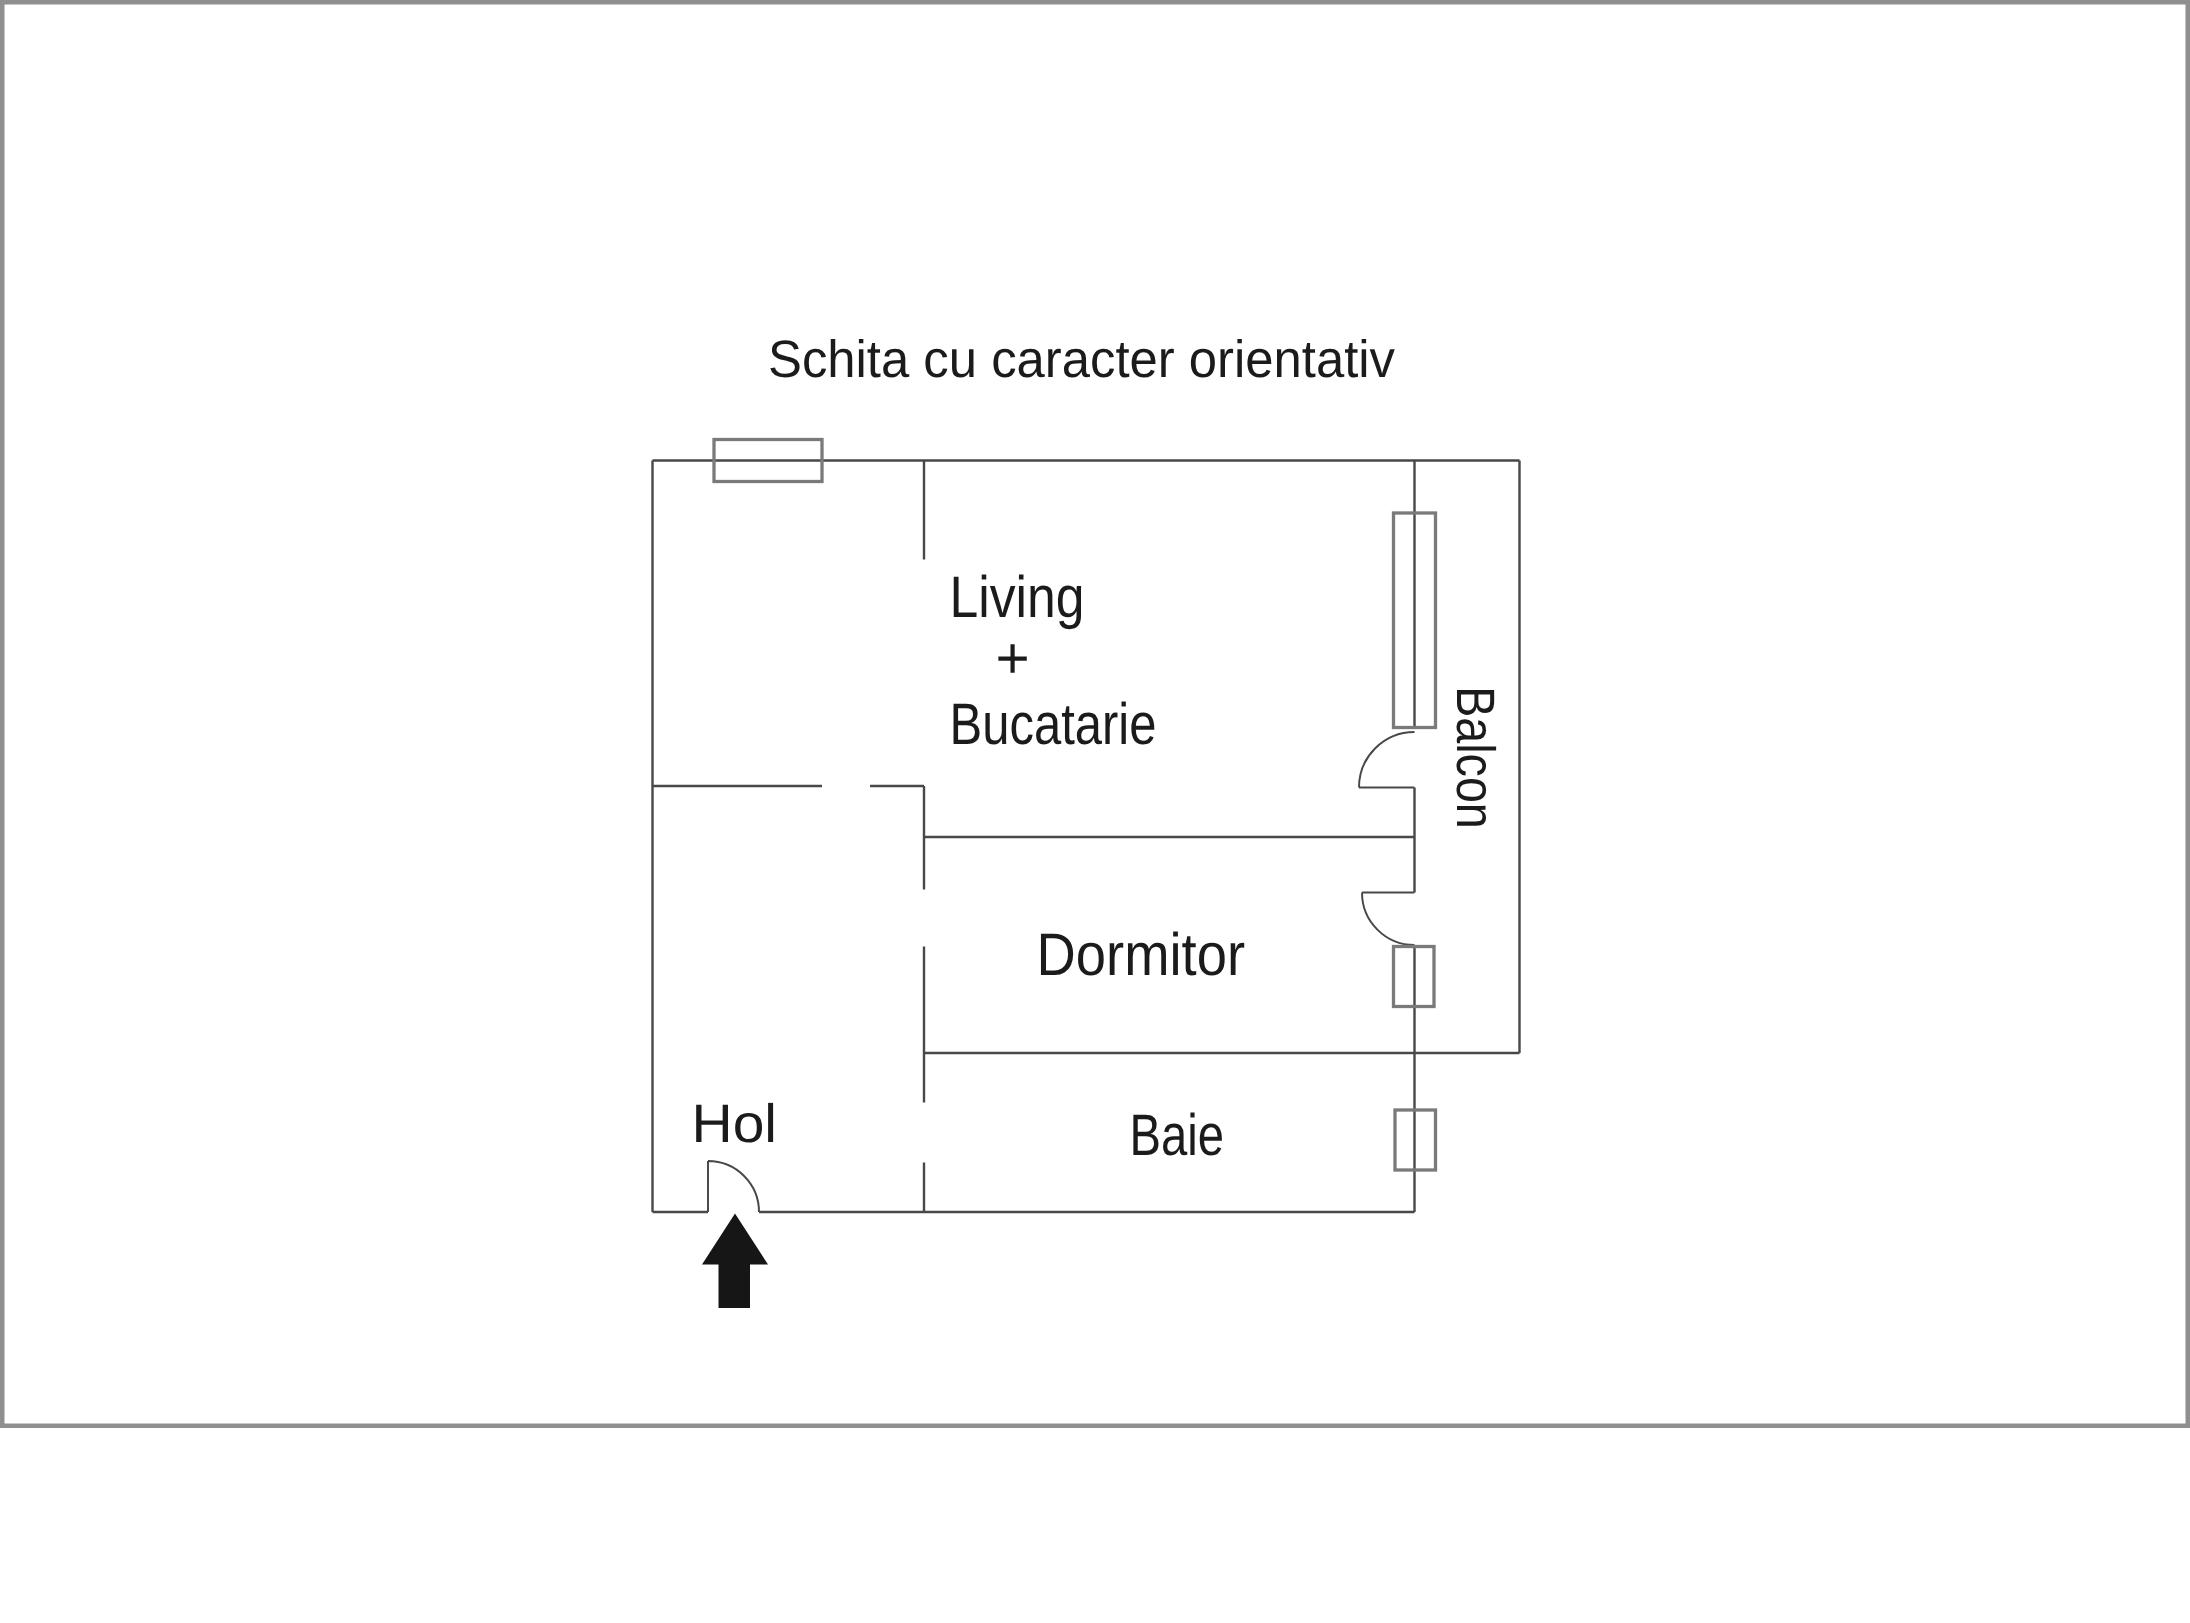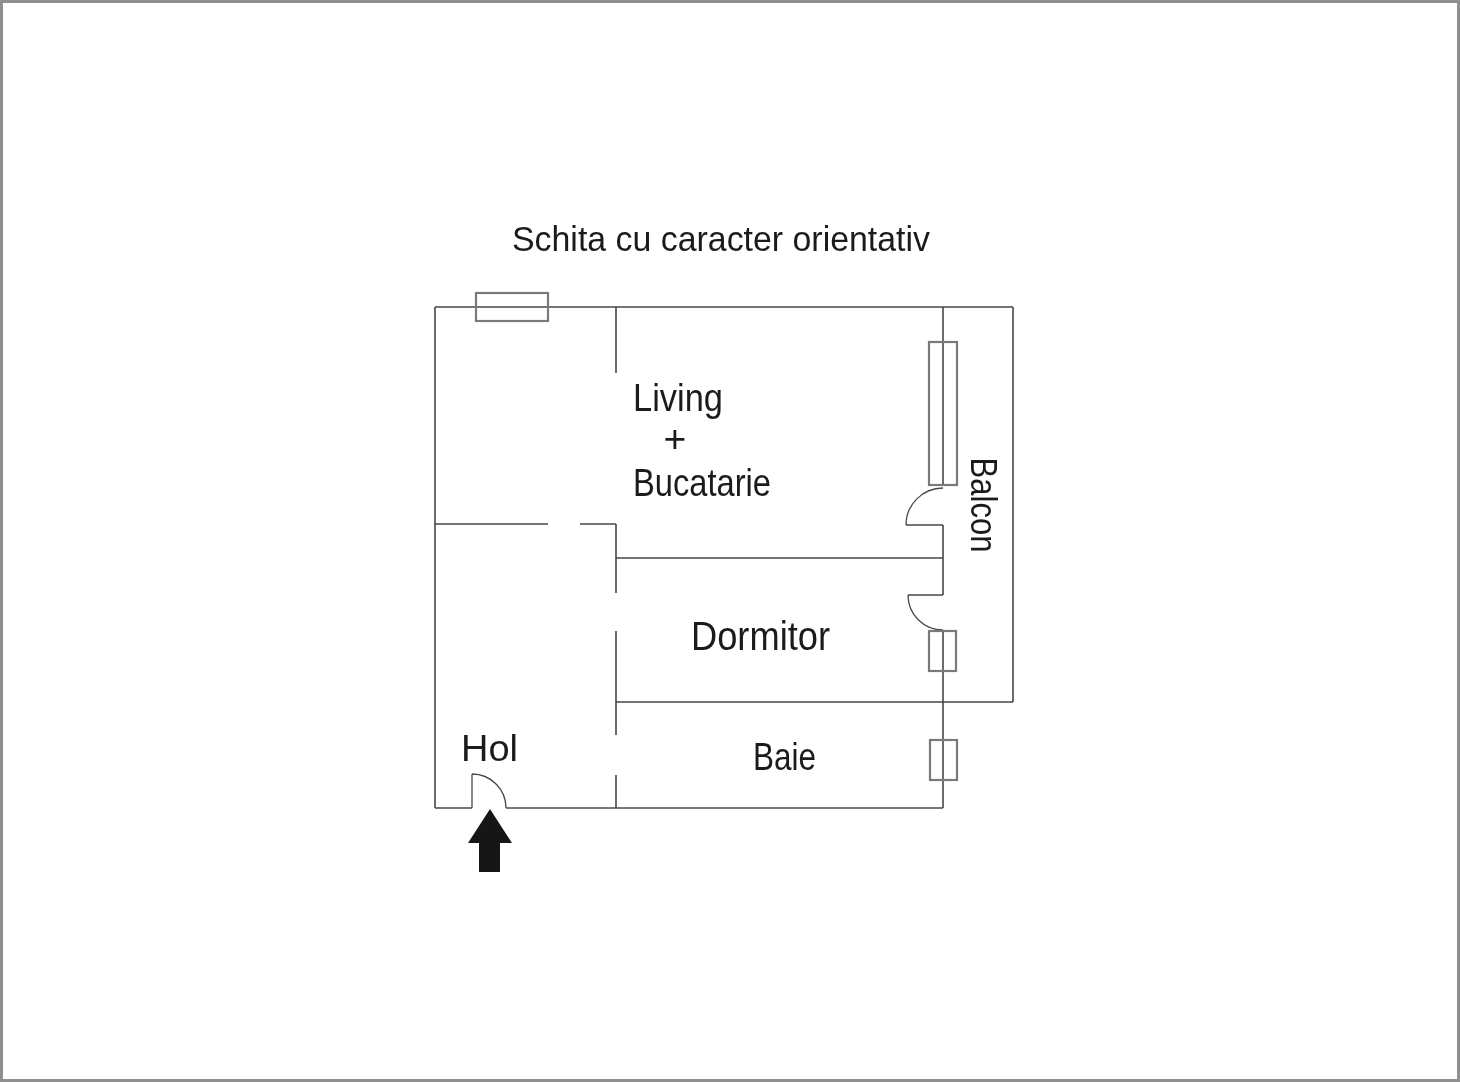--- a/index.html
+++ b/index.html
@@ -2,21 +2,21 @@
 <html style="--wall: #484848; --window: #7a7a7a; --text: #1b1b1b; --arrow: #161616; --frame: #8f8f8f; --bg: #ffffff;"><head>
 <meta charset="utf-8">
 <style>
   :root{
     --wall:#484848; --window:#7a7a7a; --text:#1b1b1b;
     --arrow:#161616; --frame:#8f8f8f; --bg:#ffffff;
   }
   html,body{margin:0;padding:0;background:#fff;}
   .canvas{
     position:relative;
-    width:1460px;height:1082px;
+    width:1460px;height:952px;
     background:var(--bg);
     box-sizing:border-box;
     border:3px solid var(--frame);
     font-family:"Liberation Sans", sans-serif;
     overflow:hidden;
   }
   svg{display:block;}
   .wall{stroke:var(--wall);stroke-width:1.6;fill:none;stroke-linecap:butt;}
   .door{stroke:var(--wall);stroke-width:1.3;fill:none;}
   .window{stroke:var(--window);stroke-width:2.2;fill:none;}

